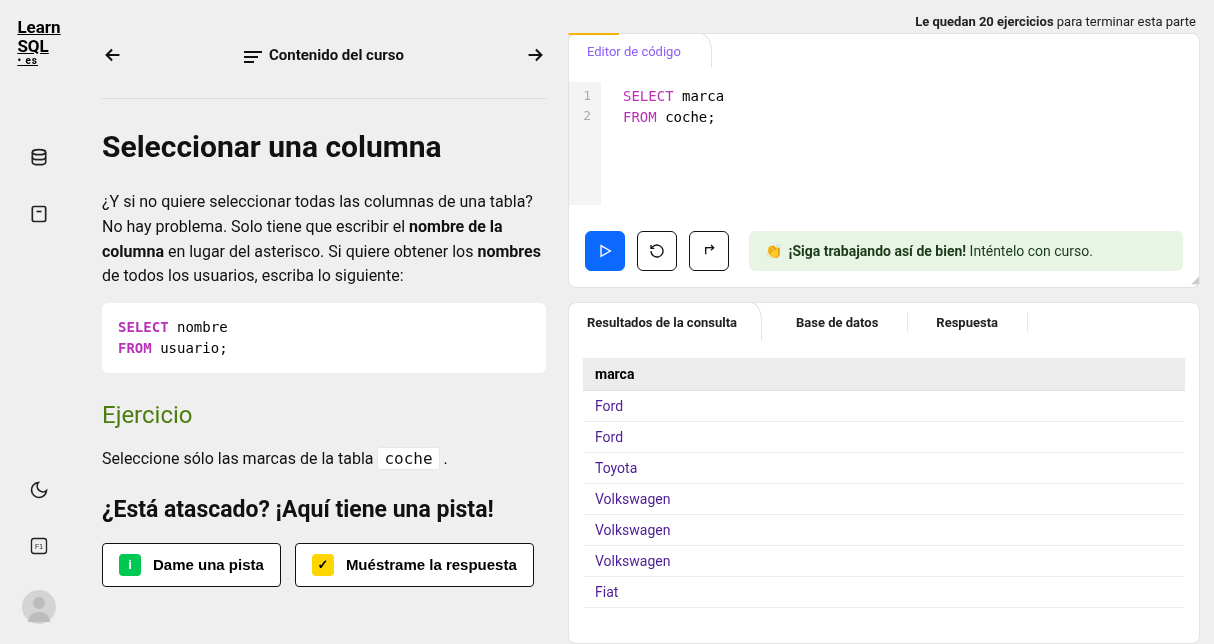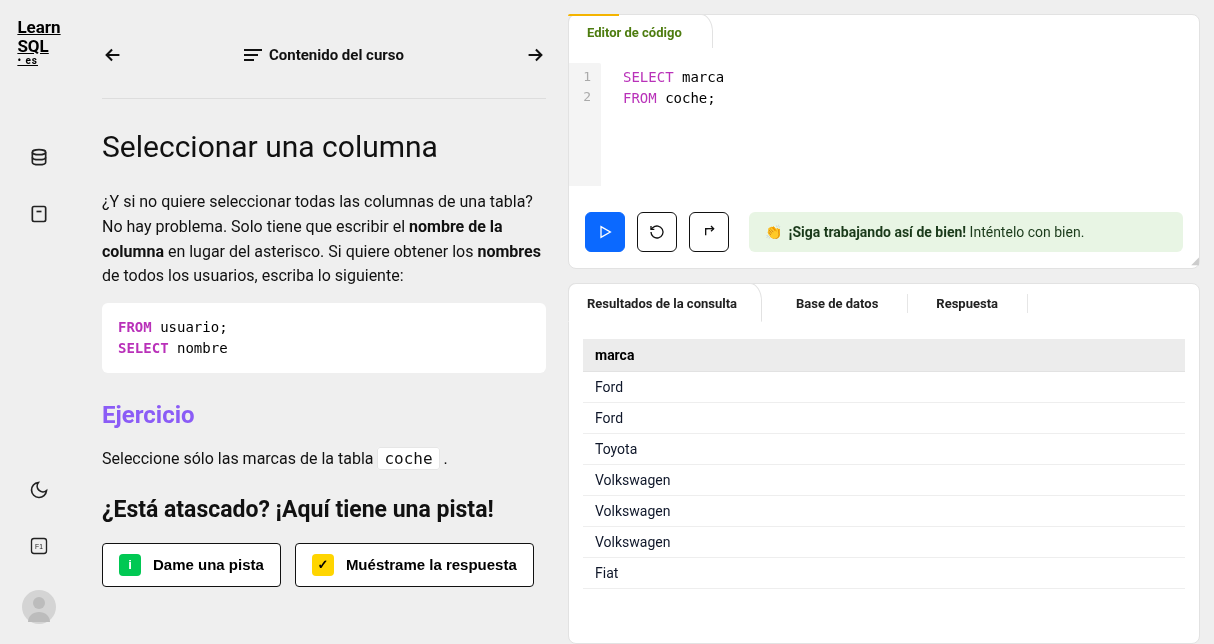--- a/index.html
+++ b/index.html
@@ -8,46 +8,46 @@
     .left-rail { width: 78px; height: 100%; background: #efefef; display: flex; flex-direction: column; align-items: center; padding-top: 18px; gap: 0; text-decoration: underline; }
     .logo { font-weight: 700; font-size: 17px; line-height: 1.1; color: #000; text-align: left; margin-bottom: 80px; }
     .logo .dot-es { font-size: 10px; letter-spacing: 1px; }
     .rail-icon { width: 24px; height: 24px; margin-bottom: 32px; cursor: pointer; display: flex; align-items: center; justify-content: center; color: #222; }
     .rail-spacer { flex: 1; }
     .avatar { width: 34px; height: 34px; background: #d4d4d4; border-radius: 50%; margin-bottom: 20px; }
 
     .lesson-panel { width: 490px; padding: 0 22px 0 24px; height: 100%; overflow-y: auto; }
     .lesson-nav { display: flex; align-items: center; justify-content: space-between; padding: 44px 0 32px 0; border-bottom: 1px solid #ddd; margin-bottom: 30px; }
     .nav-arrow { cursor: pointer; width: 22px; height: 22px; display: flex; align-items: center; justify-content: center; }
-    .nav-title-wrap { display: flex; align-items: center; gap: 7px; }
+    .nav-title-wrap { display: flex; align-items: flex-end; gap: 7px; }
     .nav-title { font-weight: 700; font-size: 15px; color: #111; }
     .menu-lines { width: 18px; }
 
-    h1 { font-size: 30px; font-weight: 400; margin-bottom: 26px; color: #111; }
-    h2 { font-size: 24px; font-weight: 700; margin: 28px 0 18px; color: #8b5cf6; }
+    h1 { font-size: 30px; font-weight: 700; margin-bottom: 26px; color: #111; }
+    h2 { font-size: 24px; font-weight: 400; margin: 28px 0 18px; color: #4d7c0f; }
     h3.hint-title { font-size: 23px; font-weight: 700; margin: 24px 0 20px; color: #111; }
     .body-text { font-size: 16px; line-height: 1.55; color: #111; margin-bottom: 12px; }
     .body-text strong { font-weight: 700; }
     .inline-code { font-family: Consolas, Monaco, monospace; background: #fff; border: 1px solid #e6e6e6; border-radius: 3px; padding: 1px 6px; font-size: 16px; }
 
     .code-block { background: #fff; border-radius: 6px; padding: 14px 16px; font-family: Consolas, Monaco, monospace; font-size: 14px; line-height: 1.5; margin: 14px 0 6px; }
     .kw { color: #b931b9; font-weight: 600; }
 
     .hint-row { display: flex; gap: 14px; margin-bottom: 20px; }
     .hint-btn { display: inline-flex; align-items: center; gap: 12px; border: 1.5px solid #111; background: #fff; padding: 10px 16px; font-weight: 700; font-size: 15px; border-radius: 4px; cursor: pointer; }
     .hint-btn .icon-sq { width: 22px; height: 22px; border-radius: 4px; display: flex; align-items: center; justify-content: center; font-size: 13px; }
     .icon-sq.green { background: #00c853; color: #fff; font-weight: 900; }
     .icon-sq.yellow { background: #ffd500; color: #000; font-weight: 900; }
 
     .right-area { flex: 1; padding: 14px 14px 0 0; display: flex; flex-direction: column; height: 100%; }
     .progress-line { text-align: right; font-size: 13px; color: #222; margin-bottom: 4px; padding-right: 4px; }
     .progress-line strong { font-weight: 700; }
 
     .editor-card { background: #fff; border-radius: 8px; border: 1px solid #e2e2e2; position: relative; margin-bottom: 14px; }
-    .editor-tab { position: absolute; top: -1px; left: -1px; background: #fff; border: 1px solid #e2e2e2; border-bottom: none; border-top-left-radius: 8px; border-top-right-radius: 12px 18px; padding: 10px 30px 8px 18px; font-size: 13px; font-weight: 700; color: #4d7c0f; }
+    .editor-tab { position: absolute; top: -1px; left: -1px; background: #fff; border: 1px solid #e2e2e2; border-bottom: none; border-top-left-radius: 8px; border-top-right-radius: 12px 18px; padding: 10px 30px 8px 18px; font-size: 13px; font-weight: 400; color: #8b5cf6; }
     .editor-tab::before { content:""; position:absolute; top:-1px; left:-1px; right:65%; height:2px; background:#f4b400; border-top-left-radius:8px; }
     .editor-body { padding: 48px 0 12px 0; display: flex; min-height: 180px; }
     .gutter { width: 32px; background: #f4f4f4; text-align: right; padding: 4px 10px 80px 0; color: #aaa; font-family: Consolas, Monaco, monospace; font-size: 13px; line-height: 1.5; border-top-right-radius: 2px; }
     .code-area { padding: 4px 0 0 22px; font-family: Consolas, Monaco, monospace; font-size: 14px; line-height: 1.5; }
     .code-area .kw { color: #b931b9; font-weight: 400; }
 
     .editor-controls { display: flex; align-items: center; gap: 12px; padding: 14px 16px 16px; flex-wrap: wrap; }
     .ctrl-btn { width: 40px; height: 40px; border-radius: 6px; border: 1.5px solid #111; background: #fff; display: flex; align-items: center; justify-content: center; cursor: pointer; }
     .ctrl-btn.primary { background: #0b69ff; border-color: #0b69ff; color: #fff; }
     .feedback { flex: 1; margin-left: 8px; background: #e8f5e4; border-radius: 6px; padding: 12px 16px; font-size: 14px; color: #1a3a1a; display: flex; align-items: center; gap: 6px; }
@@ -56,21 +56,21 @@
 
     .results-card { background: #fff; border-radius: 8px; border: 1px solid #e2e2e2; flex: 1; display: flex; flex-direction: column; min-height: 0; }
     .tabs { display: flex; gap: 16px; position: relative; }
     .tab { padding: 12px 24px 10px 18px; font-size: 13px; font-weight: 700; color: #222; cursor: pointer; position: relative; }
     .tab.active { border: 1px solid #e2e2e2; border-bottom: 1px solid #fff; border-top-left-radius: 8px; border-top-right-radius: 12px 18px; margin: -1px 0 -1px -1px; background: #fff; }
     .tab:not(.active) { color: #222; }
     .tab:not(.active)::after { content:""; position:absolute; right:-6px; top:10px; bottom:8px; width:1px; background:#e6e6e6; }
     .results-body { flex: 1; overflow-y: auto; padding: 18px 14px 10px 14px; }
     .results-table { width: 100%; border-collapse: collapse; font-size: 14px; }
     .results-table th { text-align: left; background: #ececec; padding: 8px 12px; font-weight: 700; border-bottom: 1px solid #e2e2e2; }
-    .results-table td { padding: 7px 12px; border-bottom: 1px solid #eee; color: #0f172a; }
+    .results-table td { padding: 7px 12px; border-bottom: 1px solid #eee; color: #4c1d95; }
     
     ::-webkit-scrollbar { width: 10px; }
     ::-webkit-scrollbar-thumb { background: #c4c4c4; border-radius: 5px; }
     ::-webkit-scrollbar-track { background: #f0f0f0; }
   </style>
 </head>
 <body>
 
 <div class="left-rail">
   <div class="logo">
@@ -135,22 +135,22 @@
     </div>
   </div>
 
   <h1>Seleccionar una columna</h1>
 
   <p class="body-text">
     <span>¿Y si no quiere seleccionar todas las columnas de una tabla? No hay problema. Solo tiene que escribir el </span><strong>nombre de la columna</strong><span> en lugar del asterisco. Si quiere obtener los </span><strong>nombres</strong><span> de todos los usuarios, escriba lo siguiente:</span>
   </p>
 
   <div class="code-block">
+    <div><span class="kw">SELECT</span><span> nombre</span></div>
     <div><span class="kw">FROM</span><span> usuario;</span></div>
-    <div><span class="kw">SELECT</span><span> nombre</span></div>
   </div>
 
   <h2>Ejercicio</h2>
   <p class="body-text">
     <span>Seleccione sólo las marcas de la tabla </span><code class="inline-code">coche</code><span> .</span>
   </p>
 
   <h3 class="hint-title">¿Está atascado? ¡Aquí tiene una pista!</h3>
   <div class="hint-row">
     <button class="hint-btn">
@@ -158,20 +158,23 @@
       <span>Dame una pista</span>
     </button>
     <button class="hint-btn">
       <span class="icon-sq yellow">✓</span>
       <span>Muéstrame la respuesta</span>
     </button>
   </div>
 </div>
 
 <div class="right-area">
+  <div class="progress-line">
+    <strong>Le quedan 20 ejercicios</strong><span> para terminar esta parte</span>
+  </div>
 
   <div class="editor-card">
     <div class="editor-tab">Editor de código</div>
     <div class="editor-body">
       <div class="gutter">
         <div>1</div>
         <div>2</div>
       </div>
       <div class="code-area">
         <div><span class="kw">SELECT</span><span> marca</span></div>
@@ -192,21 +195,21 @@
       </button>
       <button class="ctrl-btn">
         <svg width="16" height="16" viewBox="0 0 24 24" fill="none" stroke="#111" stroke-width="2">
             <path d="M7 17V7h3"></path>
             <path d="M7 7l12 0"></path>
             <path d="M15 3l4 4-4 4"></path>
           </svg>
       </button>
       <div class="feedback">
         <span>👏</span>
-        <span><strong>¡Siga trabajando así de bien!</strong><span> Inténtelo con bien.</span></span>
+        <span><strong>¡Siga trabajando así de bien!</strong><span> Inténtelo con curso.</span></span>
       </div>
     </div>
     <div class="resize">◢</div>
   </div>
 
   <div class="results-card">
     <div class="tabs">
       <div class="tab active">Resultados de la consulta</div>
       <div class="tab">Base de datos</div>
       <div class="tab">Respuesta</div>

